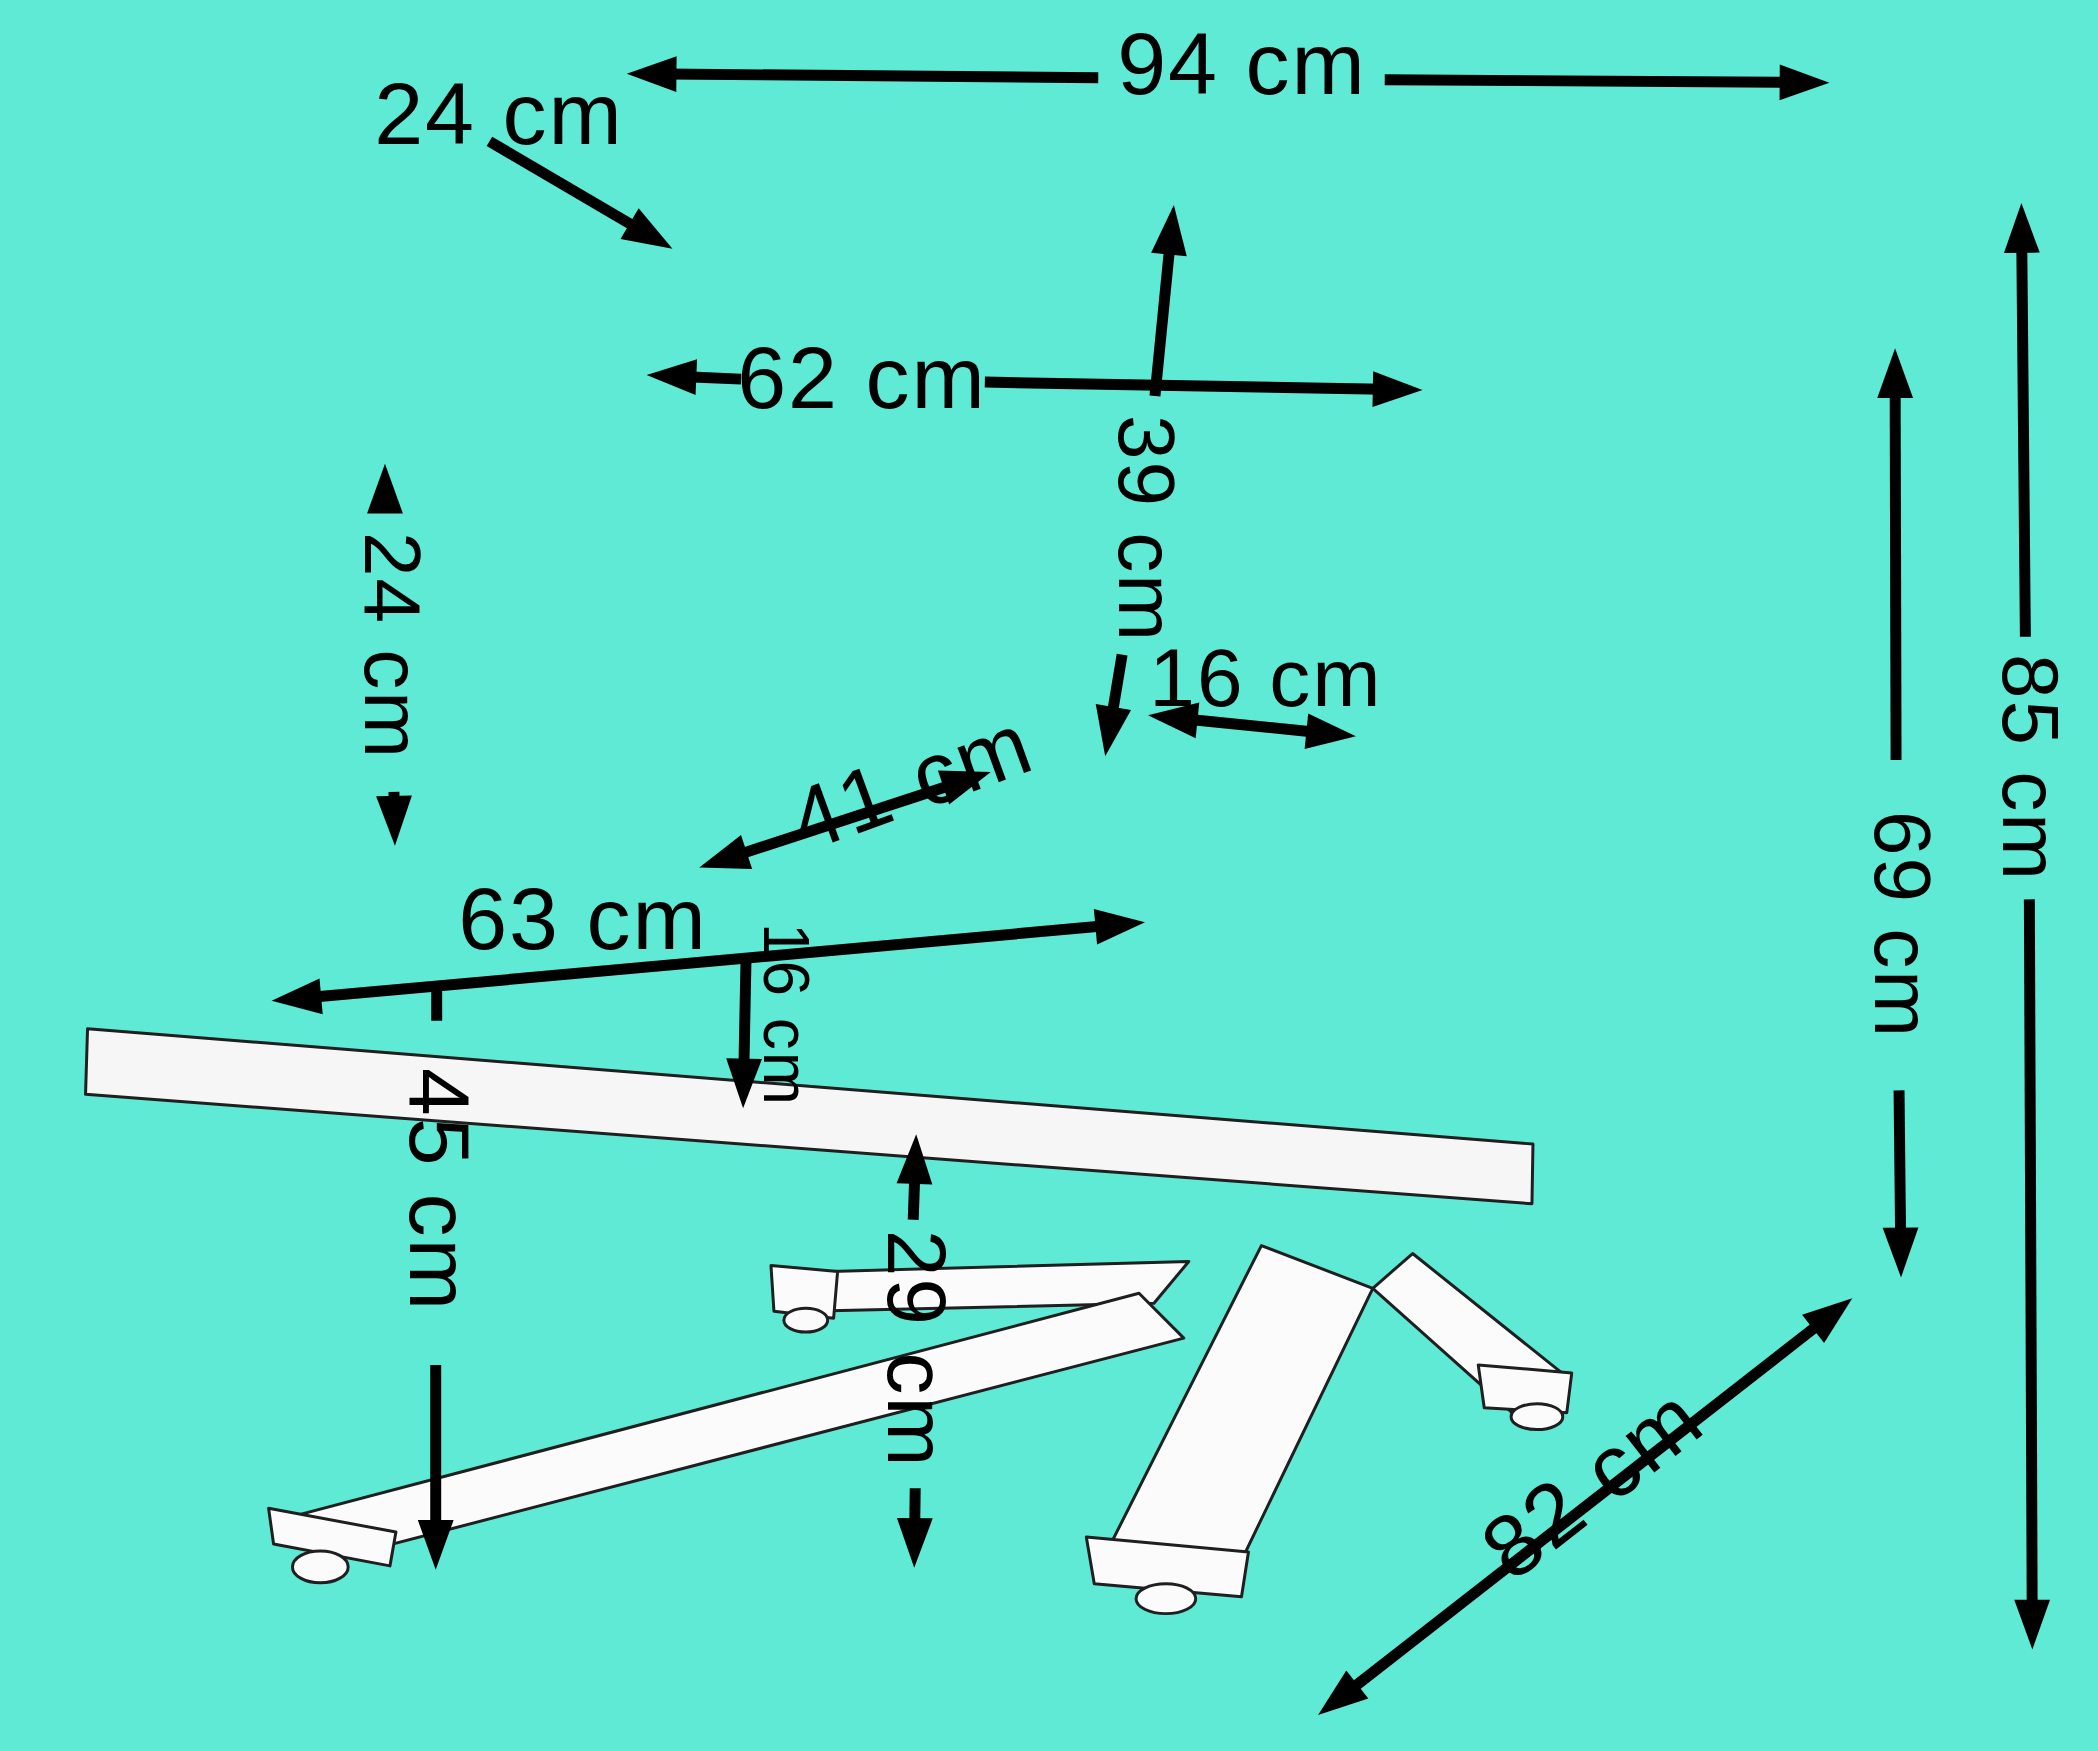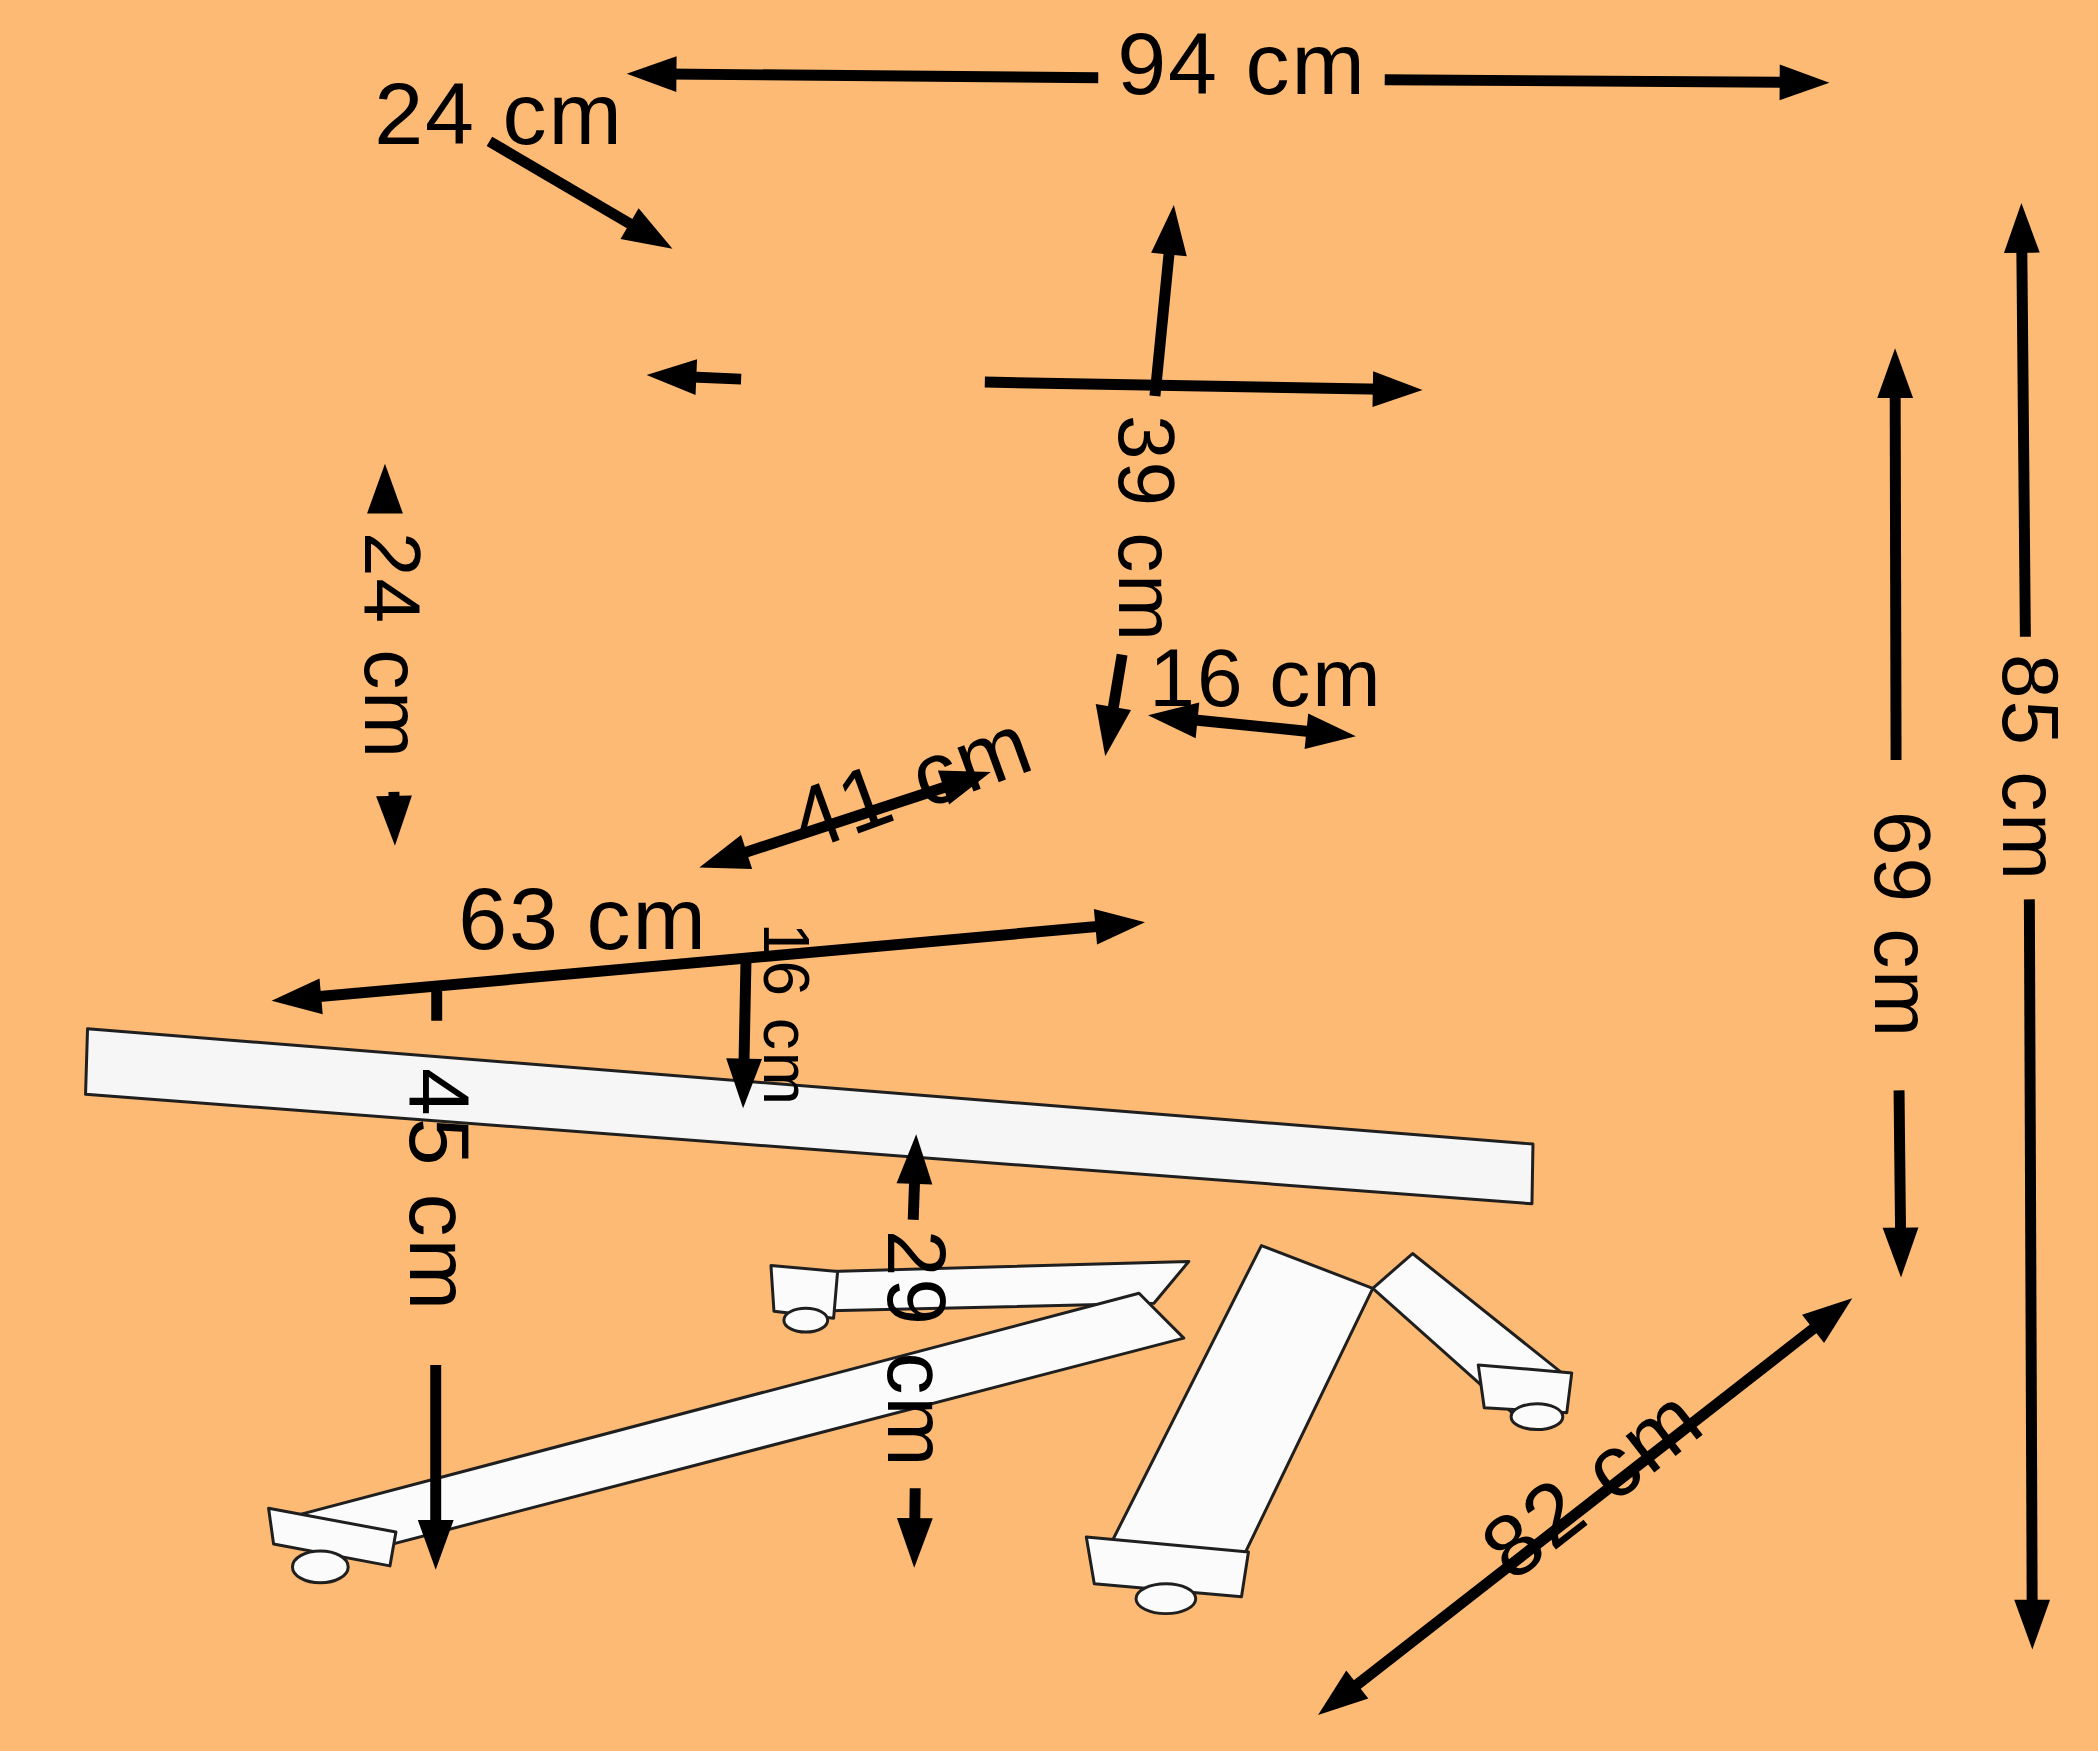--- a/index.html
+++ b/index.html
@@ -1,16 +1,16 @@
 <!DOCTYPE html>
 <html><head>
 <meta charset="utf-8">
 <style>
   html,body{margin:0;padding:0;background:#fff;}
-  #stage{position:relative;width:2098px;height:1751px;overflow:hidden;background:#fdba74;
+  #stage{position:relative;width:2098px;height:1751px;overflow:hidden;background:#5eead4;
          font-family:"Liberation Sans",sans-serif;}
   #art{position:absolute;left:0;top:0;}
   .dim-label{position:absolute;transform:translate(-50%,-50%);
              font:400 88px/0.95 "Liberation Sans",sans-serif;
              letter-spacing:2px;color:#000;white-space:nowrap;}
   .rot90{transform:translate(-50%,-50%) rotate(90deg);font-size:80px;}
   
   #lab-overall_width{left:1242px;top:64px;}
   #lab-back_cushion_thickness{left:499px;top:114px;}
   #lab-back_cushion_width{left:862px;top:378px;}
@@ -129,20 +129,21 @@
         <line x1="2040" y1="904" x2="2042.8408500660876" y2="1618.0003166100214" stroke="#000" stroke-width="11"></line>
         <polygon points="2043,1658 2024.8012050571192,1608.0720132327874 2060.8009201081,1607.928778292266" fill="#000"></polygon>
         <line x1="1830.4638953213364" y1="1329.6063833526257" x2="1356.5361046786636" y2="1699.3936166473743" stroke="#000" stroke-width="11"></line>
         <polygon points="1862,1305 1811.5069966429892,1321.5667320853836 1833.6527416603521,1349.9492262961808" fill="#000"></polygon>
         <polygon points="1325,1724 1353.3472583396479,1679.0507737038192 1375.4930033570108,1707.4332679146164" fill="#000"></polygon>
       </g>
   </svg>
 
   <div class="dim-label" id="lab-overall_width">94 cm</div>
   <div class="dim-label" id="lab-back_cushion_thickness">24 cm</div>
+  <div class="dim-label" id="lab-back_cushion_width">62 cm</div>
   <div class="dim-label rot90" id="lab-back_cushion_height">39 cm</div>
   <div class="dim-label rot90" id="lab-armrest_height_above_seat">24 cm</div>
   <div class="dim-label" id="lab-armrest_width">16 cm</div>
   <div class="dim-label" id="lab-seat_depth">41 cm</div>
   <div class="dim-label" id="lab-seat_width">63 cm</div>
   <div class="dim-label rot90" id="lab-seat_cushion_thickness">16 cm</div>
   <div class="dim-label rot90" id="lab-seat_height">45 cm</div>
   <div class="dim-label rot90" id="lab-ground_clearance">29 cm</div>
   <div class="dim-label rot90" id="lab-height_to_armrest">69 cm</div>
   <div class="dim-label rot90" id="lab-overall_height">85 cm</div>

